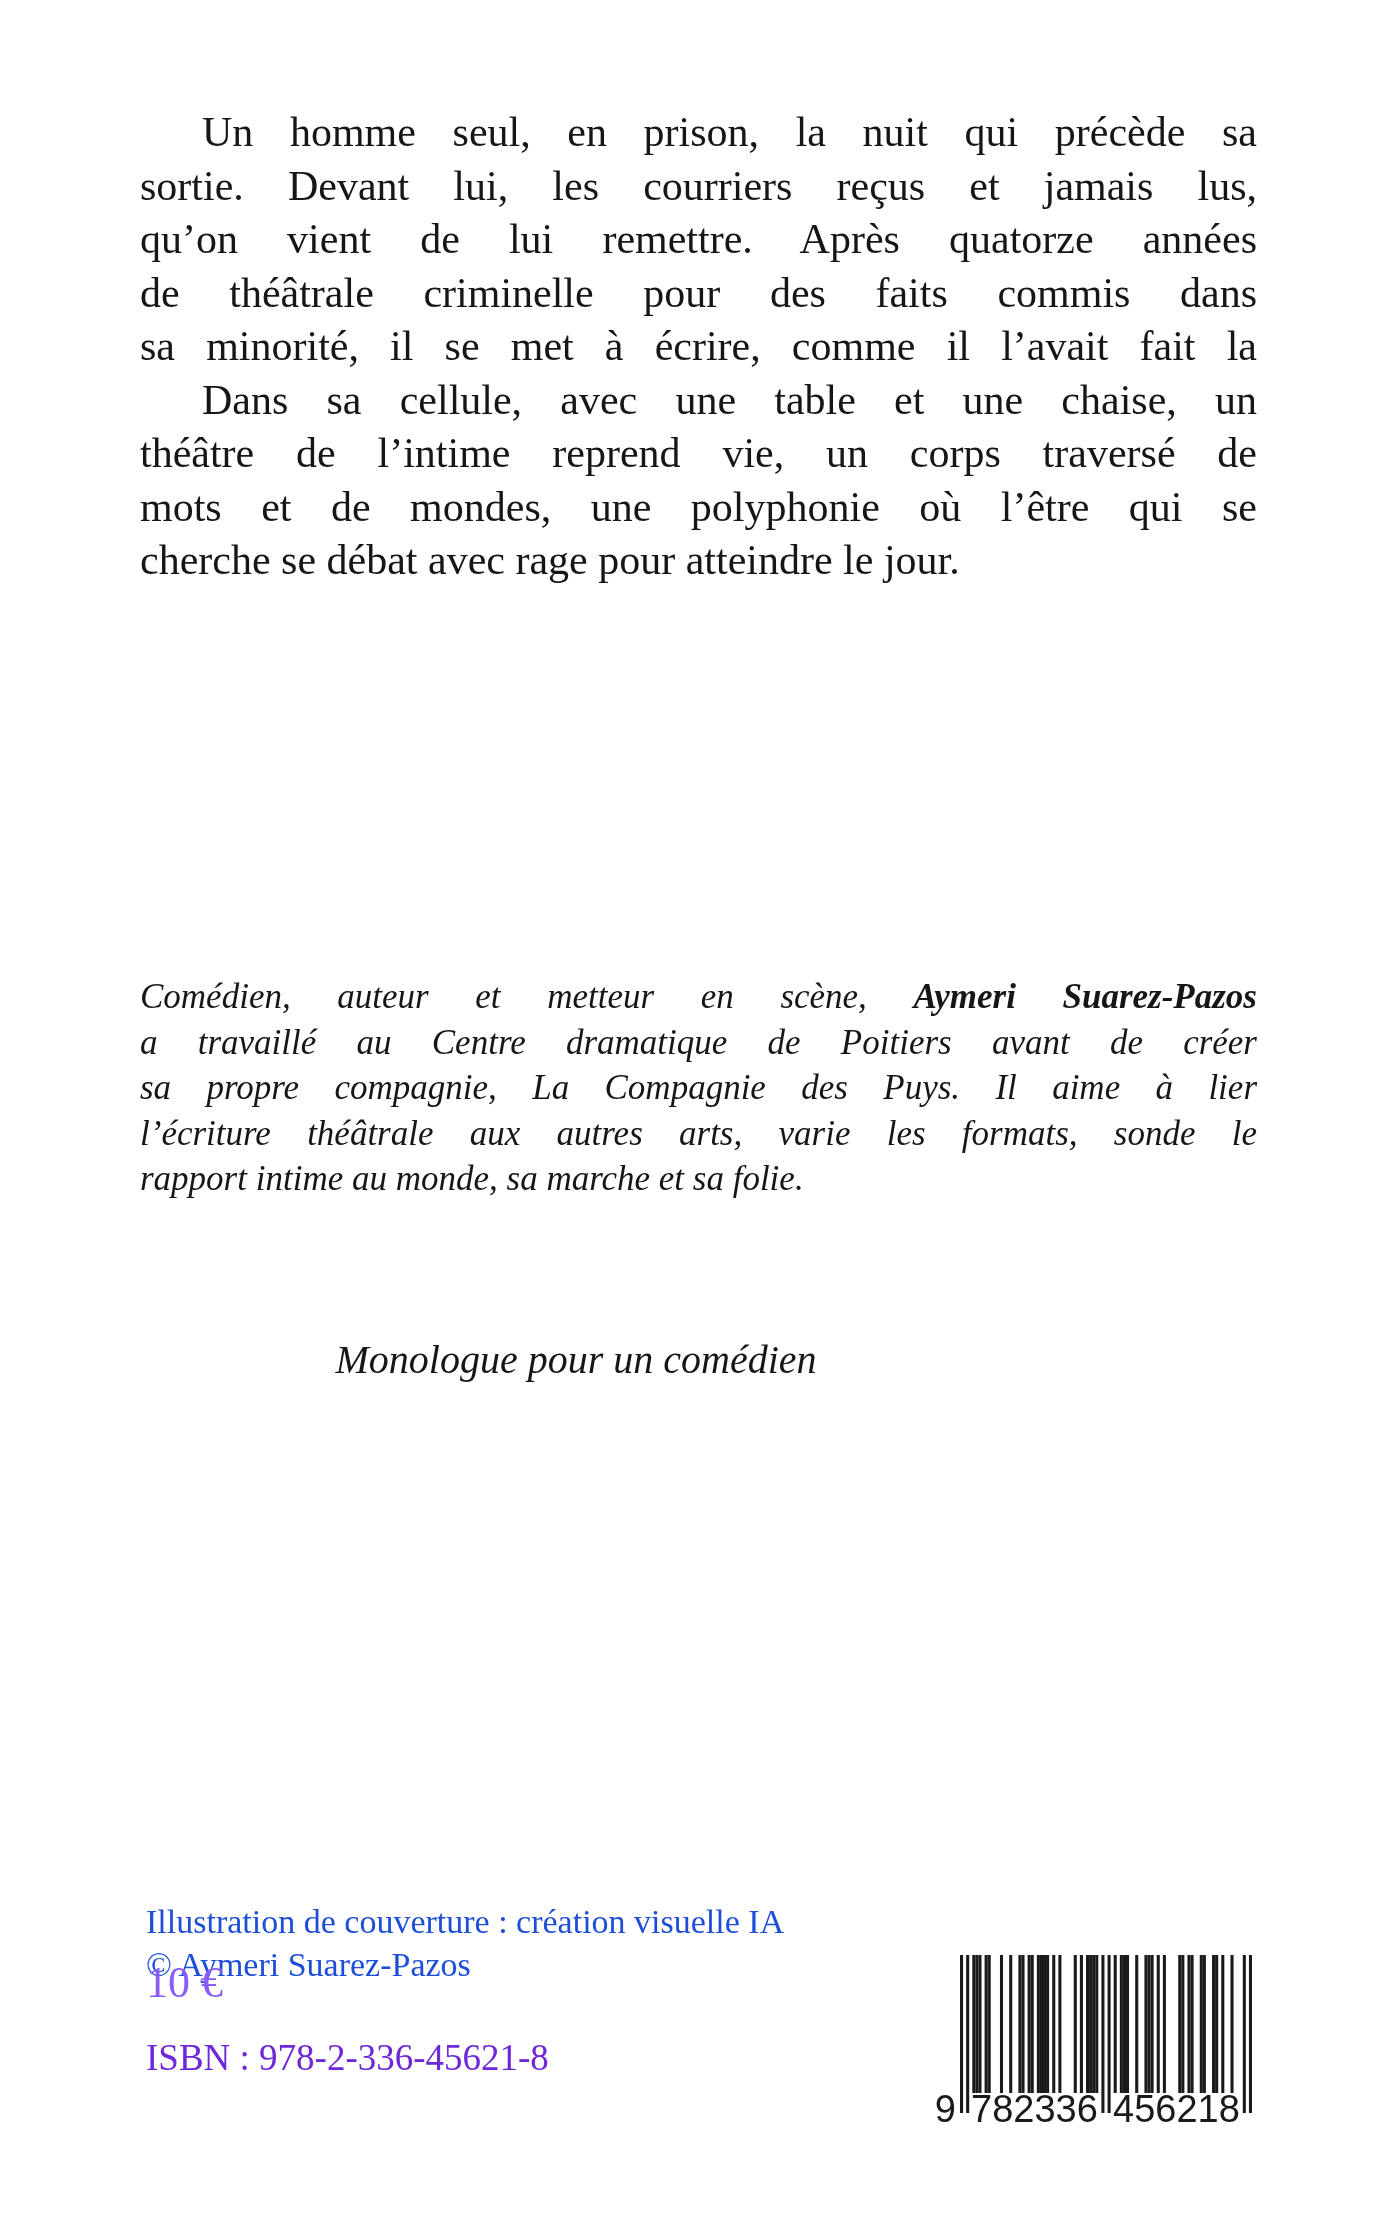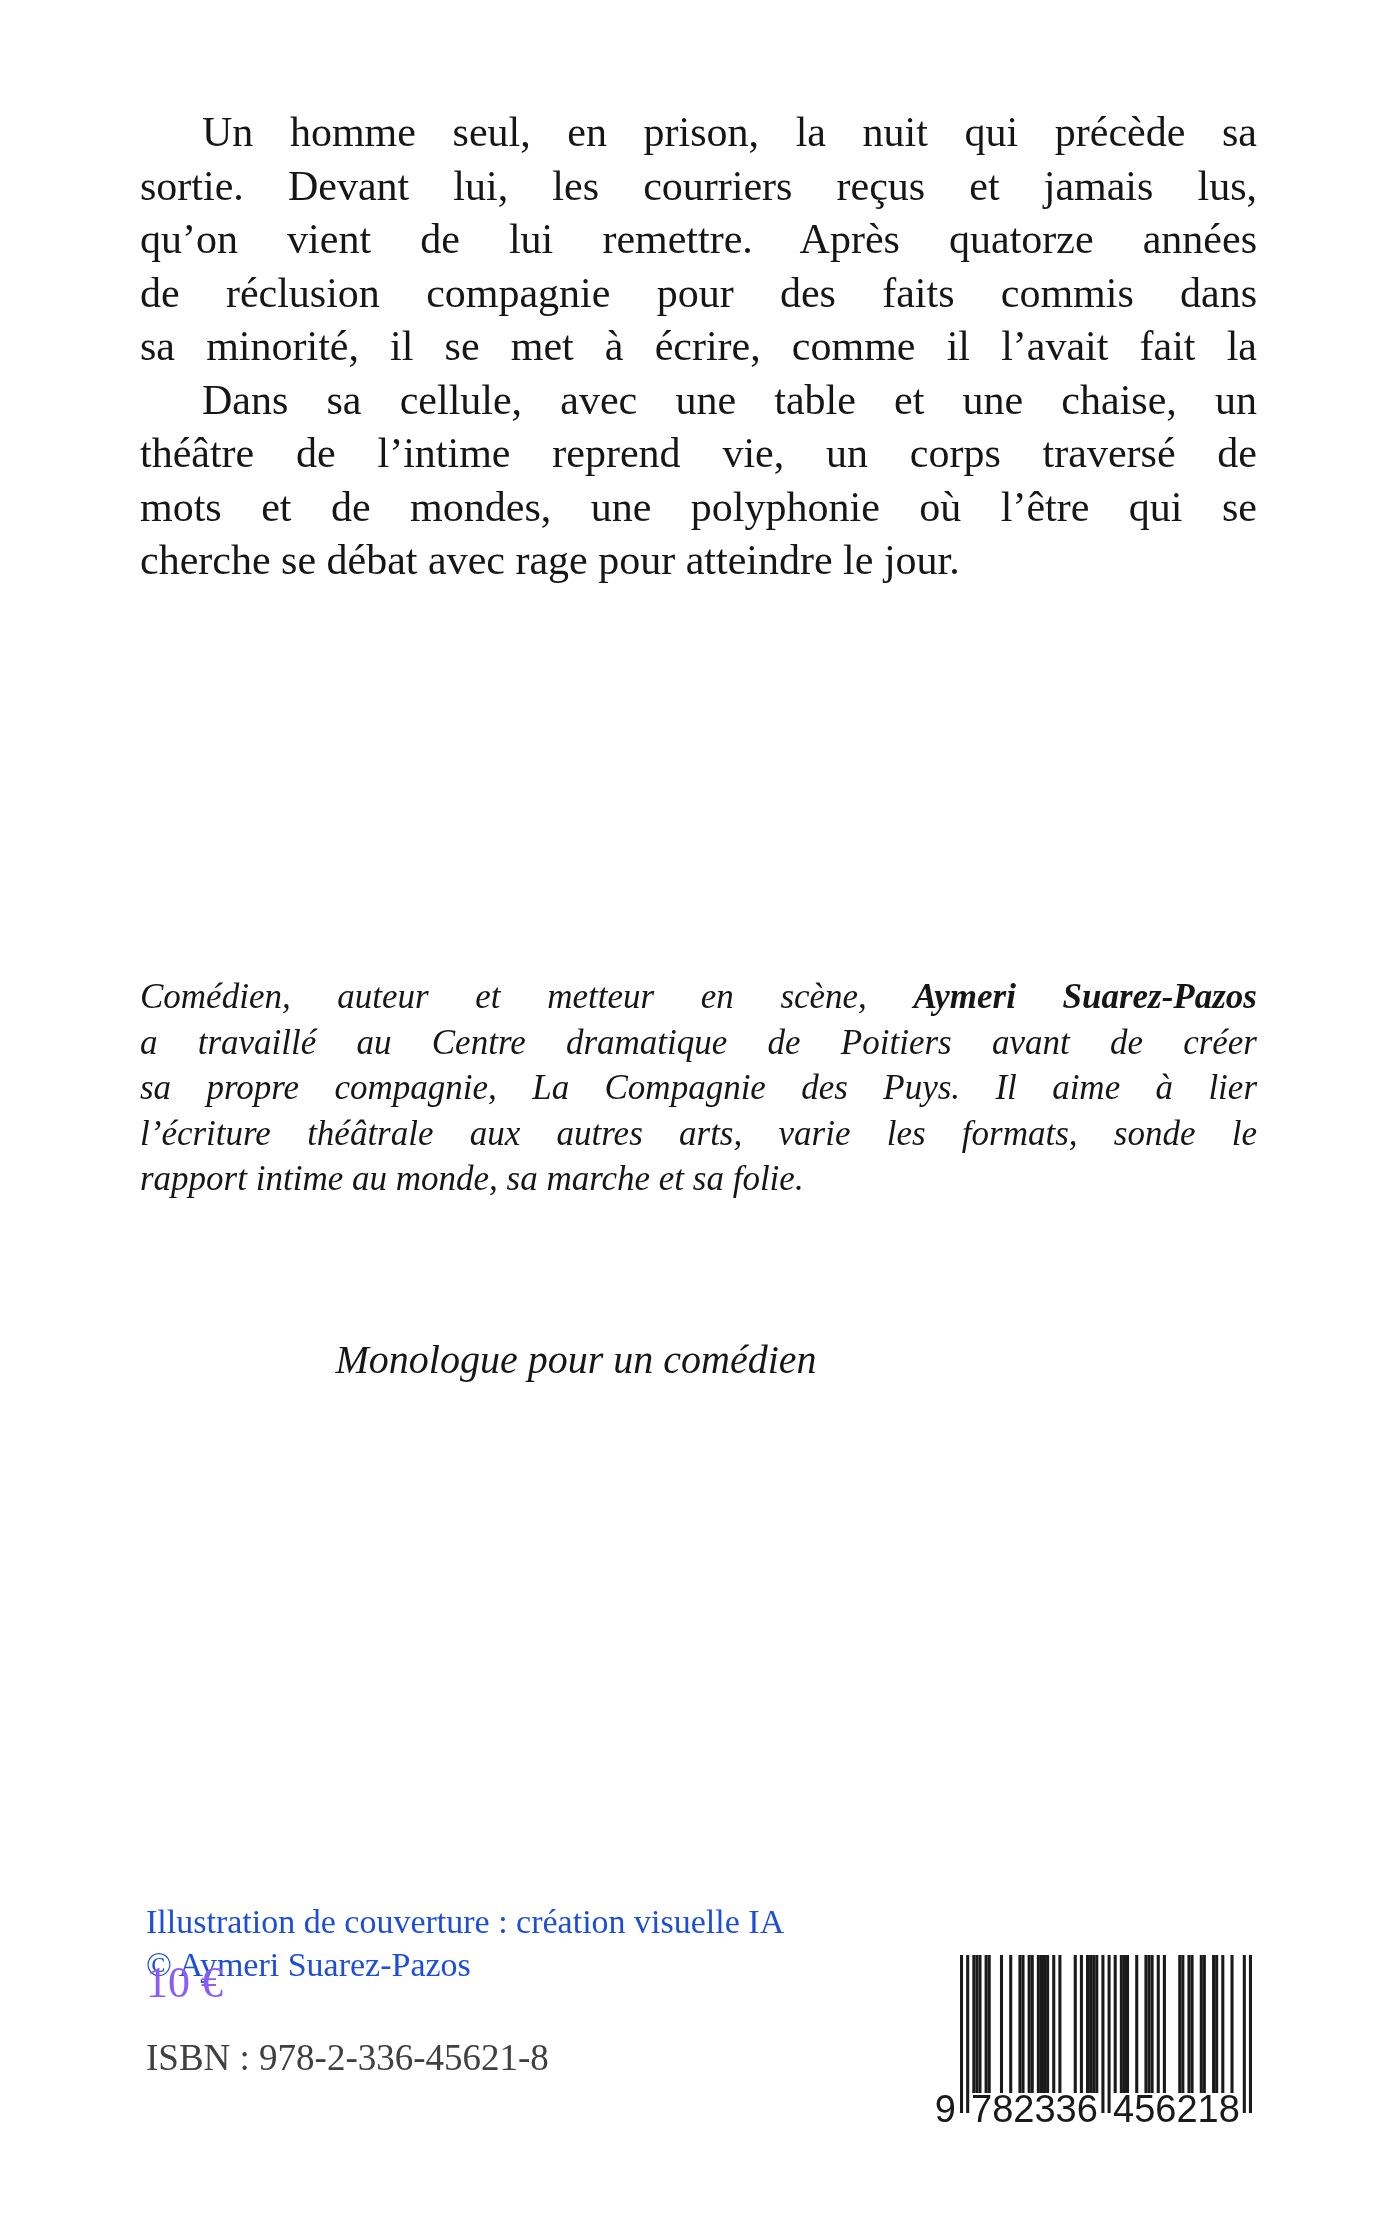--- a/index.html
+++ b/index.html
@@ -28,21 +28,21 @@
     position:absolute; left:0; top:1336px; width:1152px;
     text-align:center; font-style:italic; font-size:40px;
   }
 
   .credits {
     position:absolute; left:146px; top:1900px;
     font-size:34px; line-height:43px; color:#1d4ed8; font-weight:normal;
   }
   .isbn {
     position:absolute; left:146px; top:2036px;
-    font-size:37px; color:#404040;
+    font-size:37px; color:#6d28d9;
   }
   .price {
     position:absolute; left:146px; top:1957px;
     font-size:44px; color:#8b5cf6;
   }
 
   .barcode { position:absolute; left:930px; top:1955px; width:335px; height:190px; }
   .barcode svg { position:absolute; left:30px; top:0; }
   .bc-digit, .bc-group {
     position:absolute; top:135px; font-family:"Liberation Sans", sans-serif;
@@ -55,21 +55,21 @@
 </head>
 <body>
 
 <div class="page">
 
   <div class="synopsis">
     <div class="para">
         <div class="tline">Un homme seul, en prison, la nuit qui précède sa</div>
         <div class="tline">sortie. Devant lui, les courriers reçus et jamais lus,</div>
         <div class="tline">qu’on vient de lui remettre. Après quatorze années</div>
-        <div class="tline">de réclusion compagnie pour des faits commis dans</div>
+        <div class="tline">de théâtrale criminelle pour des faits commis dans</div>
         <div class="tline">sa minorité, il se met à écrire, comme il l’avait fait la</div>
       </div>
     <div class="para">
         <div class="tline">Dans sa cellule, avec une table et une chaise, un</div>
         <div class="tline">théâtre de l’intime reprend vie, un corps traversé de</div>
         <div class="tline">mots et de mondes, une polyphonie où l’être qui se</div>
         <div class="tline last">cherche se débat avec rage pour atteindre le jour.</div>
       </div>
   </div>
 

